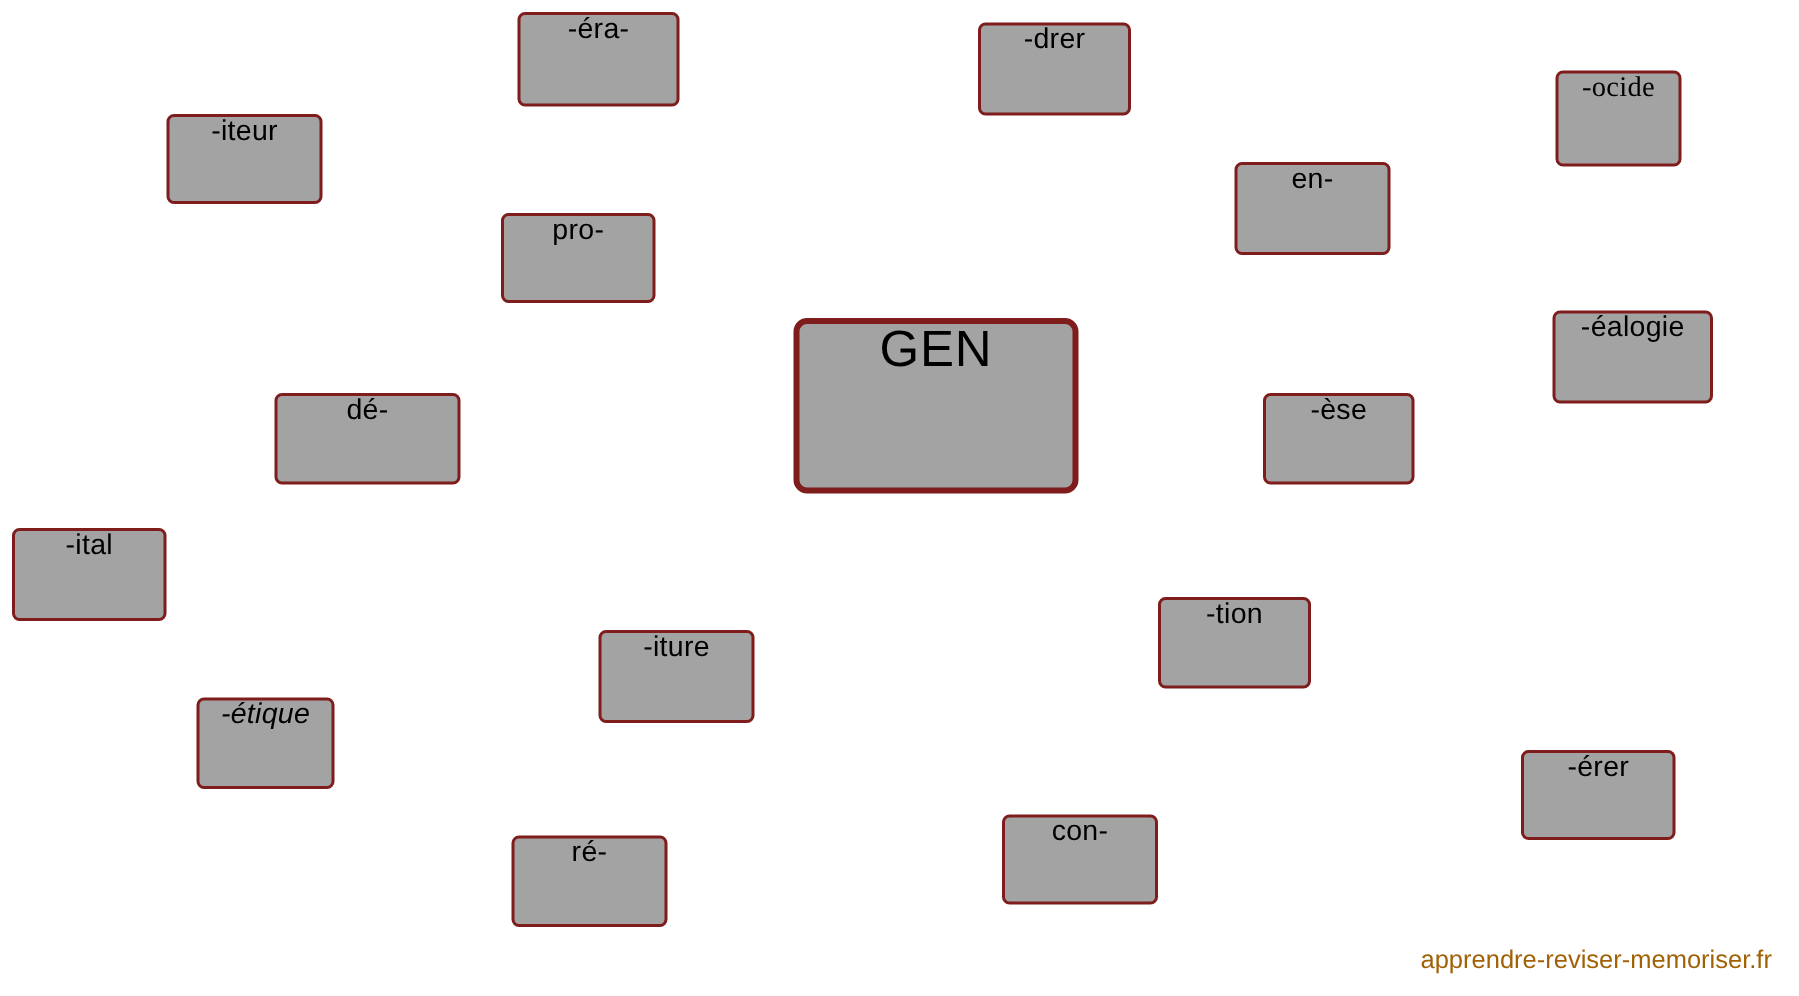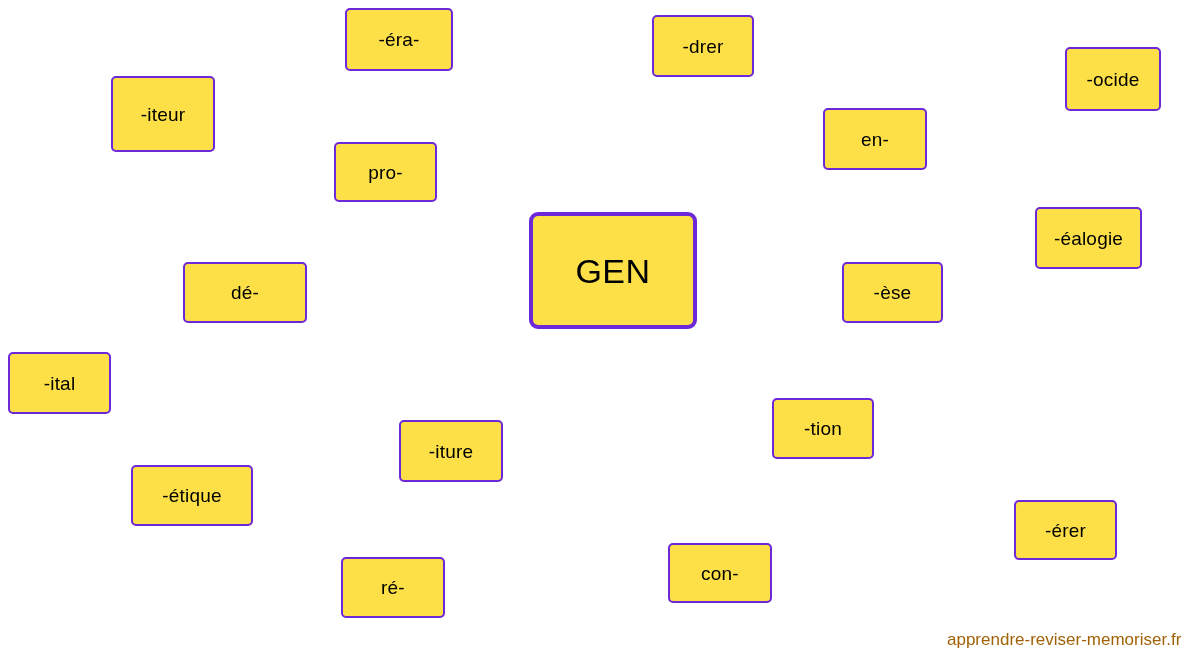--- a/index.html
+++ b/index.html
@@ -15,25 +15,24 @@
   #canvas {
     position: relative;
     width: 1199px;
     height: 664px;
     background: #ffffff;
     overflow: hidden;
   }
   .card {
     position: absolute;
     box-sizing: border-box;
-    background: #fde047;
-    border: 2px solid #6d28d9;
+    background: #a3a3a3;
+    border: 2px solid #7f1d1d;
     border-radius: 5px;
     display: flex;
-    align-items: center;
     justify-content: center;
     color: #000000;
     font-size: 19px;
     line-height: 1;
     letter-spacing: 0.2px;
     white-space: nowrap;
   }
   .card.root {
     border-width: 4px;
     border-radius: 9px;
@@ -46,35 +45,35 @@
     font-size: 17px;
     line-height: 1;
     white-space: nowrap;
   }
 </style>
 </head>
 <body>
 
 <div id="canvas" style="background: rgb(255, 255, 255);">
 
-  <div class="card root" style="left: 529px; top: 212px; width: 168px; height: 117px;">
+  <div class="card root" style="left: 529px; top: 212px; width: 190px; height: 117px;">
     <span>GEN</span>
   </div>
 
   <div id="affix-layer">
       <div class="card" style="left: 345px; top: 8px; width: 108px; height: 63px;">
         <span>-éra-</span>
       </div>
       <div class="card" style="left: 652px; top: 15px; width: 102px; height: 62px;">
         <span>-drer</span>
       </div>
-      <div class="card" style="left: 1065px; top: 47px; width: 96px; height: 64px;">
+      <div class="card" style="left: 1037px; top: 47px; width: 84px; height: 64px; font-family: Liberation Serif, serif;">
         <span>-ocide</span>
       </div>
-      <div class="card" style="left: 111px; top: 76px; width: 104px; height: 76px;">
+      <div class="card" style="left: 111px; top: 76px; width: 104px; height: 60px;">
         <span>-iteur</span>
       </div>
       <div class="card" style="left: 823px; top: 108px; width: 104px; height: 62px;">
         <span>en-</span>
       </div>
       <div class="card" style="left: 334px; top: 142px; width: 103px; height: 60px;">
         <span>pro-</span>
       </div>
       <div class="card" style="left: 1035px; top: 207px; width: 107px; height: 62px;">
         <span>-éalogie</span>
@@ -87,21 +86,21 @@
       </div>
       <div class="card" style="left: 8px; top: 352px; width: 103px; height: 62px;">
         <span>-ital</span>
       </div>
       <div class="card" style="left: 399px; top: 420px; width: 104px; height: 62px;">
         <span>-iture</span>
       </div>
       <div class="card" style="left: 772px; top: 398px; width: 102px; height: 61px;">
         <span>-tion</span>
       </div>
-      <div class="card" style="left: 131px; top: 465px; width: 122px; height: 61px;">
+      <div class="card" style="left: 131px; top: 465px; width: 92px; height: 61px; font-style: italic;">
         <span>-étique</span>
       </div>
       <div class="card" style="left: 1014px; top: 500px; width: 103px; height: 60px;">
         <span>-érer</span>
       </div>
       <div class="card" style="left: 668px; top: 543px; width: 104px; height: 60px;">
         <span>con-</span>
       </div>
       <div class="card" style="left: 306px; top: 557px; width: 104px; height: 61px; margin-left: 35px;">
         <span>ré-</span>

